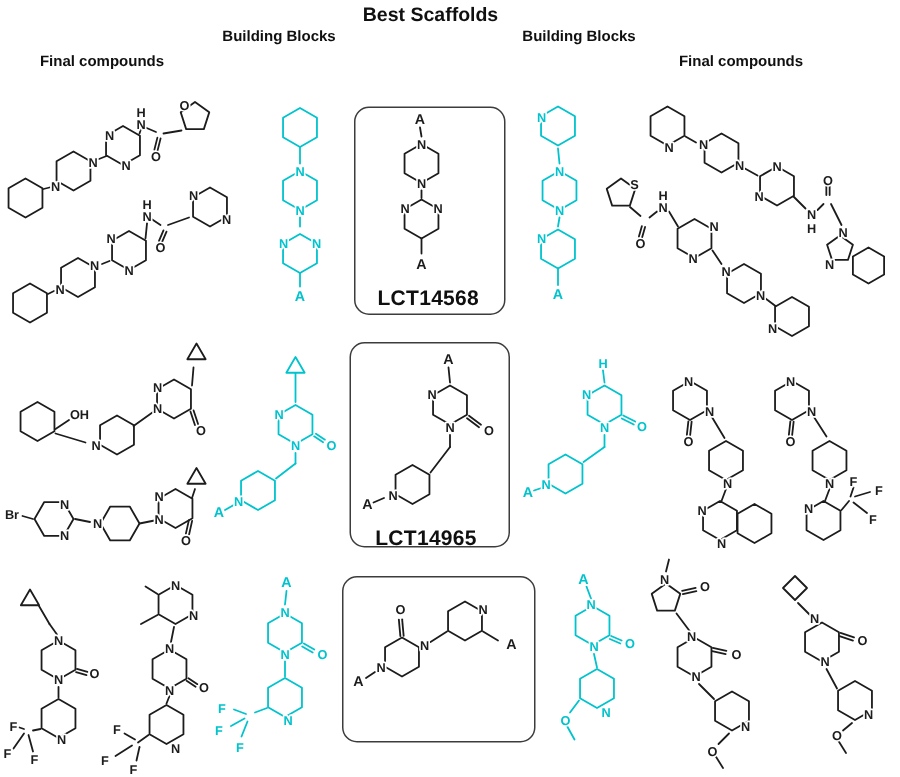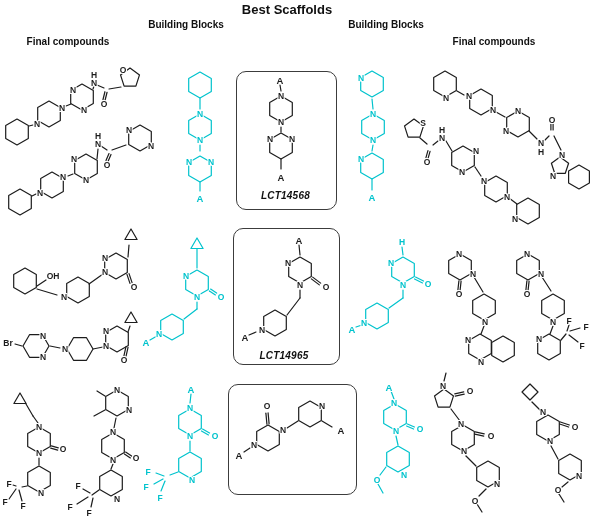--- a/index.html
+++ b/index.html
@@ -3,21 +3,21 @@
 <meta charset="utf-8">
 <style>
   html,body{margin:0;padding:0;background:#fff;}
   .canvas{position:relative;width:600px;height:518px;background:#ffffff;
           font-family:"Liberation Sans",sans-serif;overflow:hidden;}
   .hdr{position:absolute;font-weight:bold;color:#101010;white-space:nowrap;}
   .hdr.center{text-align:center;}
   .title{font-size:13px;}
   .sub{font-size:10px;}
   .box{position:absolute;border:1.4px solid #3c3c3c;border-radius:10px;background:transparent;}
-  .lct{position:absolute;font-weight:bold;font-size:10px;color:#101010;text-align:center;letter-spacing:0.2px;font-style:italic;}
+  .lct{position:absolute;font-weight:bold;font-size:14px;color:#101010;text-align:center;letter-spacing:0.2px;}
   svg.mols{position:absolute;left:0;top:0;}
   text.atom{font-family:"Liberation Sans",sans-serif;font-size:8.5px;font-weight:600;
             text-anchor:middle;dominant-baseline:central;
             paint-order:stroke;stroke:#ffffff;stroke-width:2.2px;stroke-linejoin:round;}
   text.atom.big{font-size:9.5px;font-weight:700;}
 </style>
 </head>
 <body>
 
 <div class="canvas">

